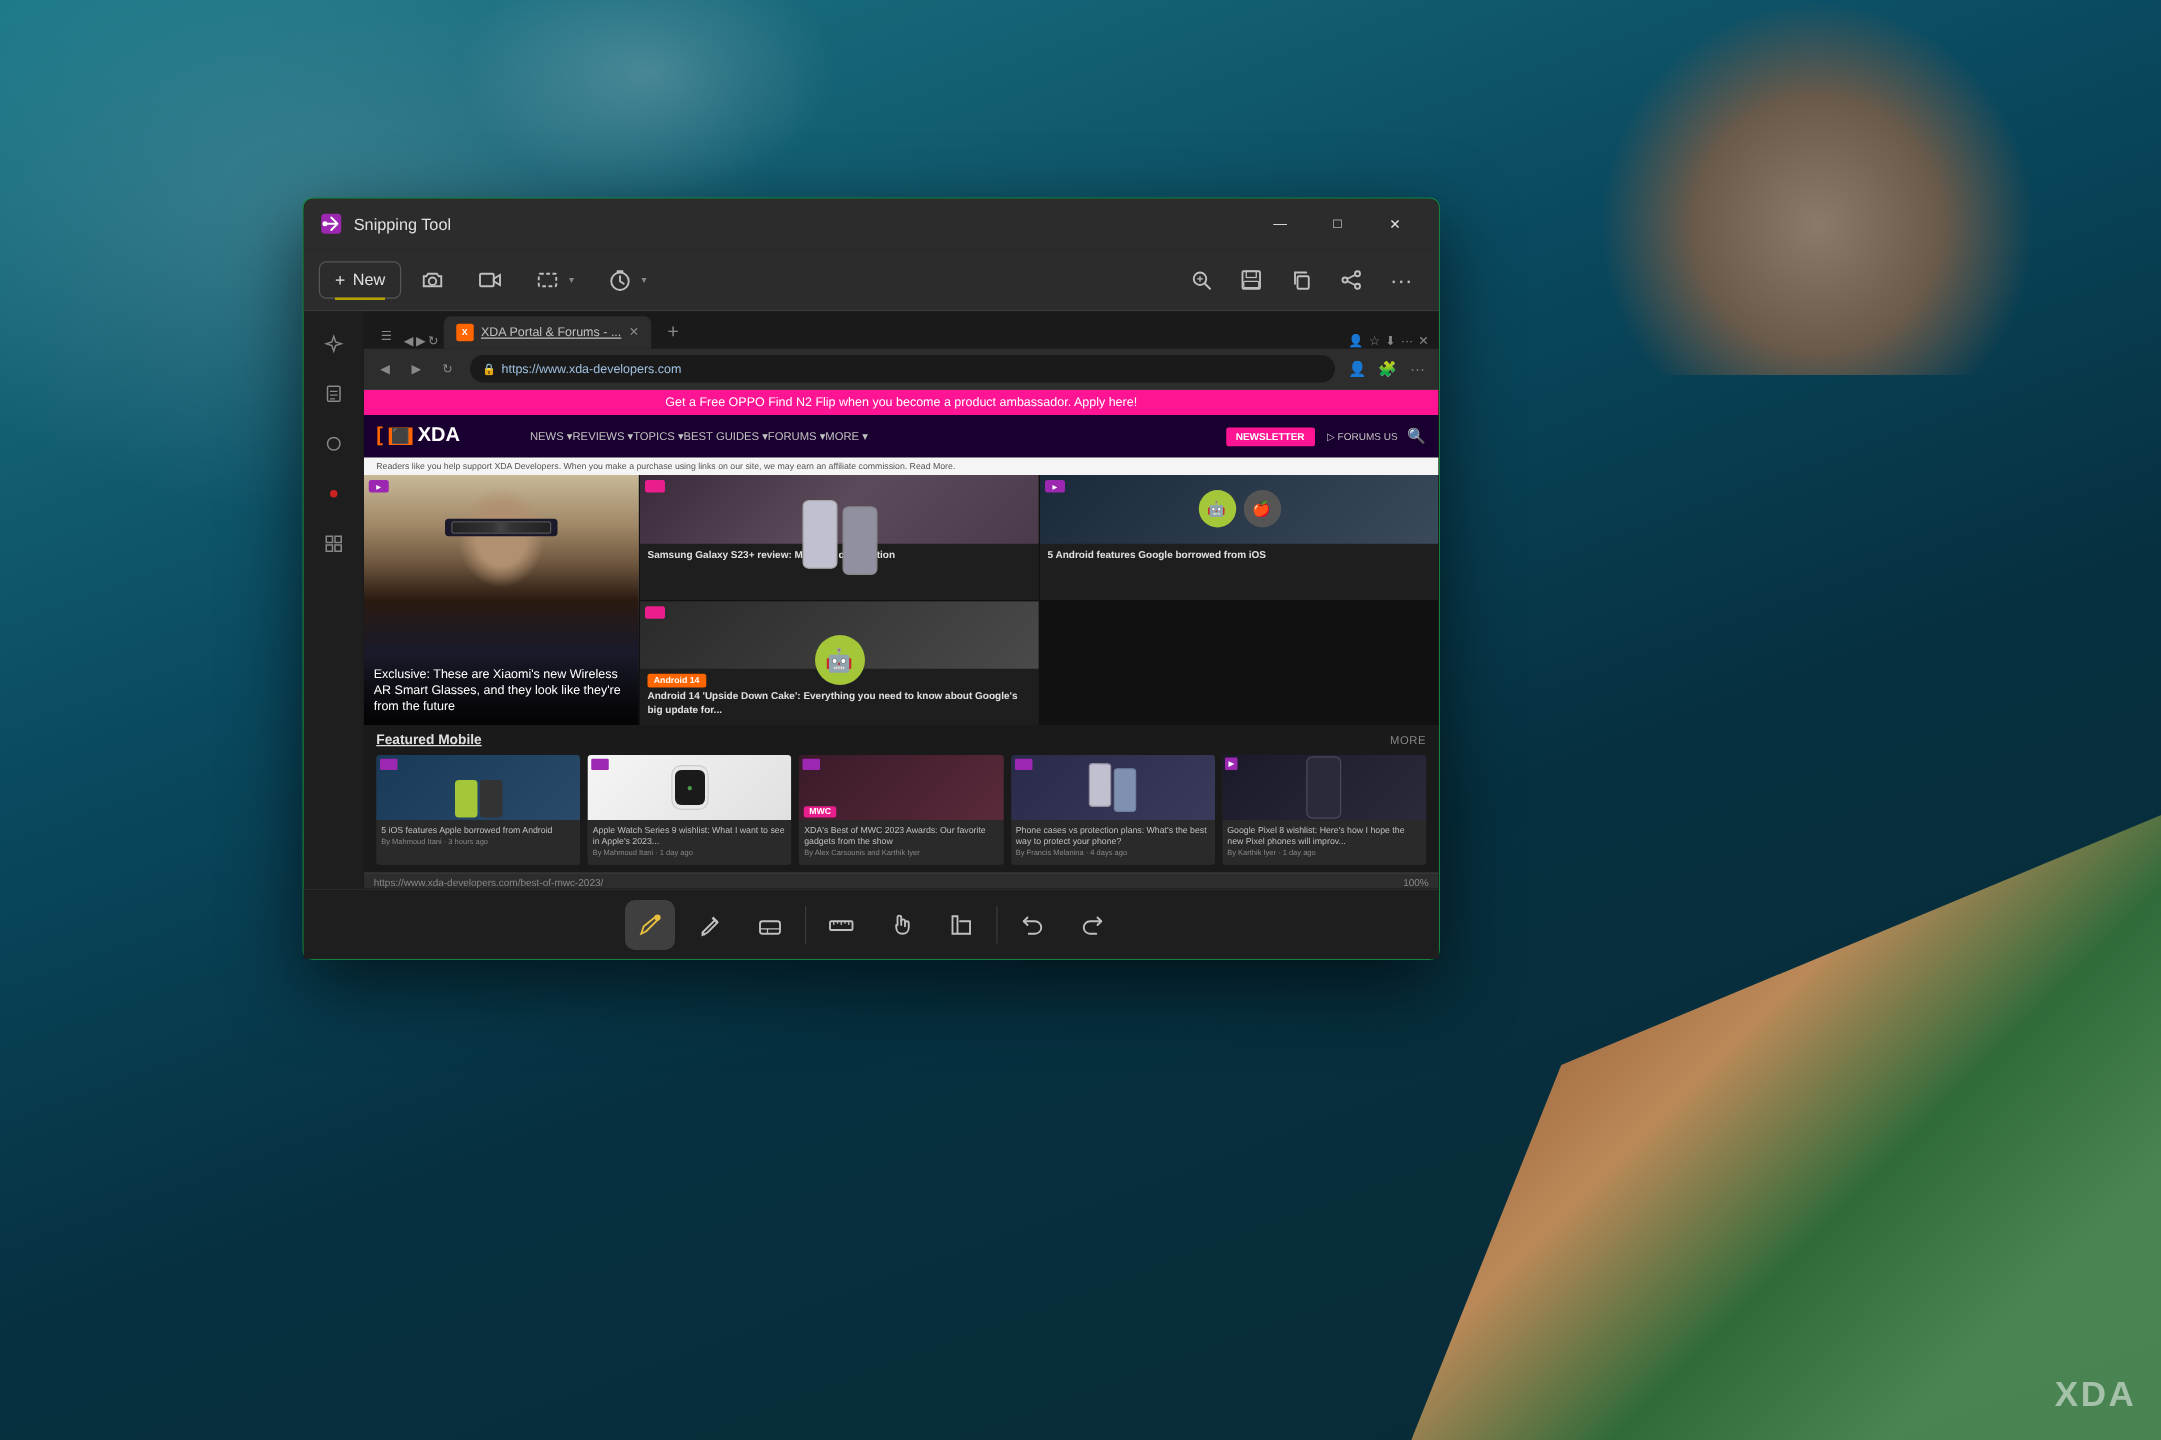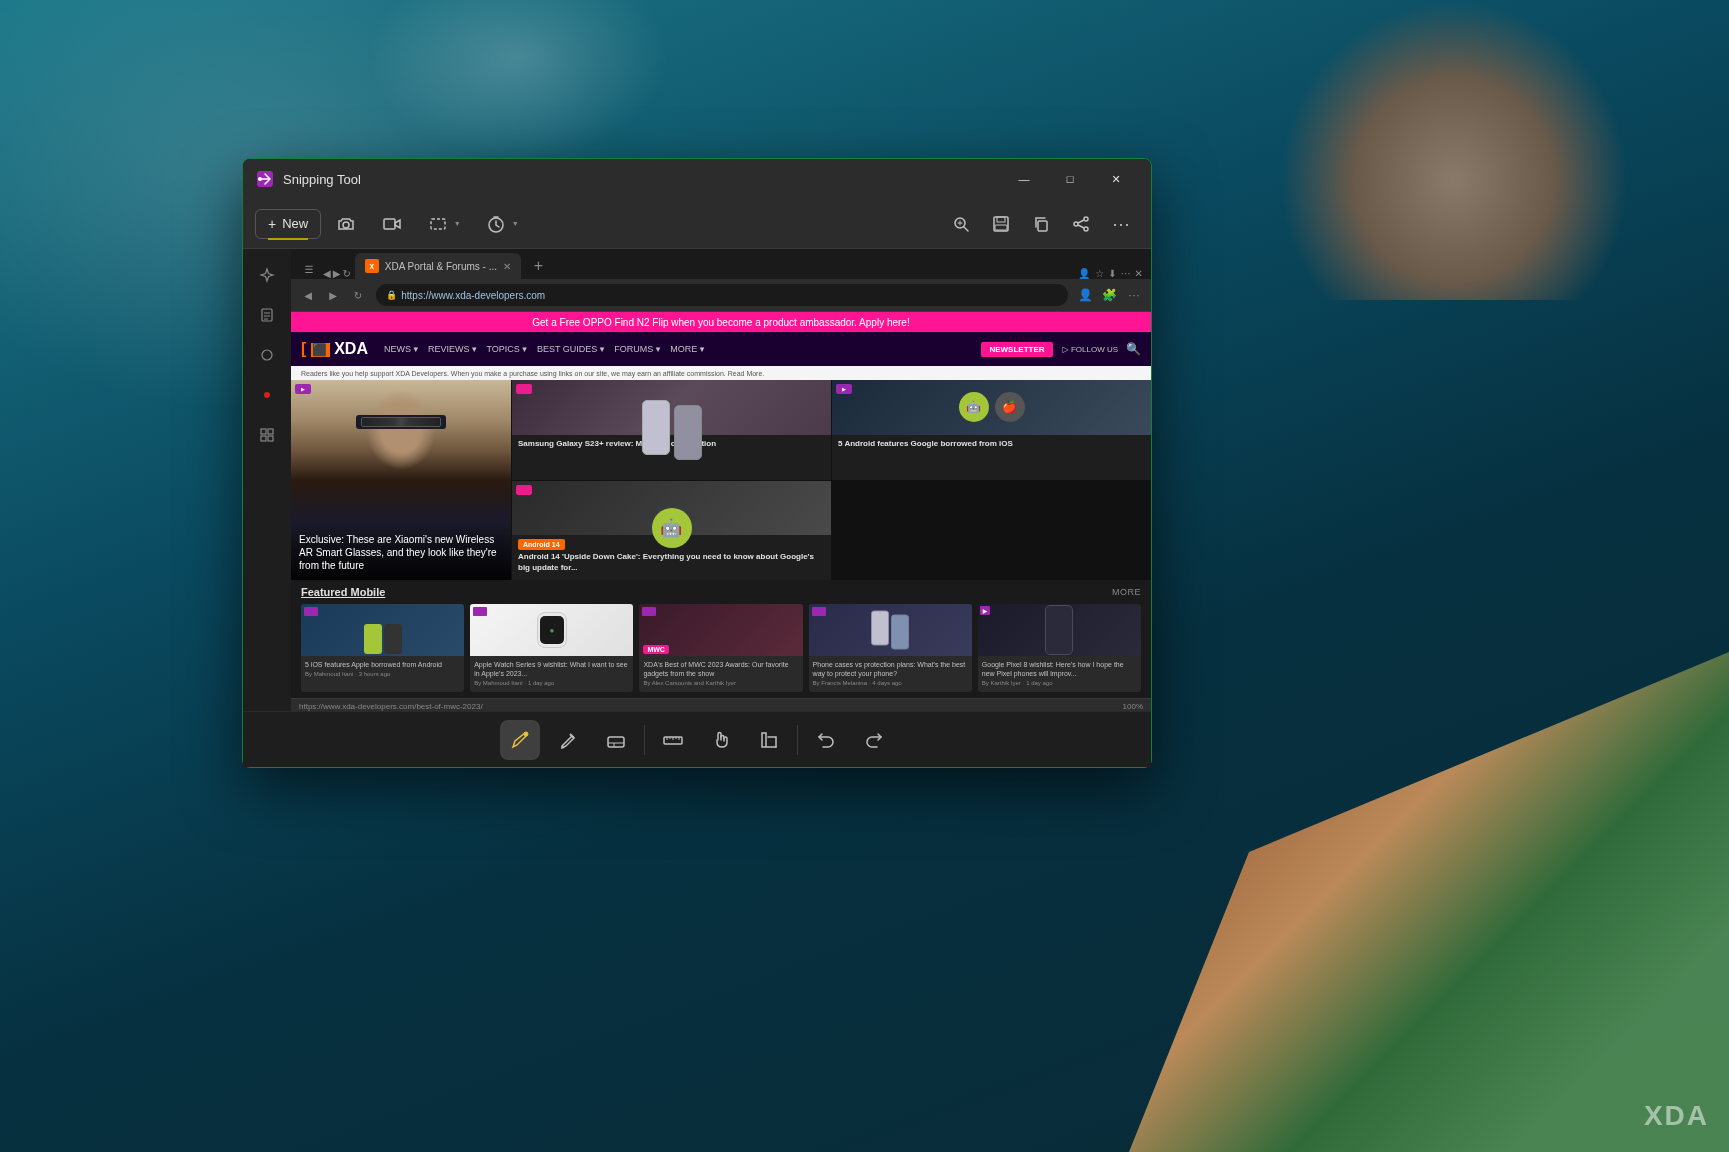--- a/index.html
+++ b/index.html
@@ -361,21 +361,21 @@
 
     .xda-logo {
       font-size: 16px;
       font-weight: bold;
       color: white;
       margin-right: 16px;
     }
 
     .xda-nav-links {
       display: flex;
-      gap: 10px;
+      margin-left: 40px;
     }
 
     .xda-nav-link {
       color: #c0c0c0;
       font-size: 9px;
       cursor: pointer;
       text-transform: uppercase;
     }
 
     .xda-newsletter-btn {
@@ -821,21 +821,21 @@
             <div style="width:20px; height:20px; margin-right:4px; display:flex; align-items:center; justify-content:center; color:#888; font-size:10px; cursor:pointer;">☰</div>
 
             <div style="display:flex; gap:2px; margin-right:4px;">
               <span style="color:#888; font-size:10px; cursor:pointer;">◀</span>
               <span style="color:#888; font-size:10px; cursor:pointer;">▶</span>
               <span style="color:#888; font-size:10px; cursor:pointer;">↻</span>
             </div>
 
             <div class="browser-tab">
               <div class="browser-tab-icon" style="font-size:7px; background:#ff6600;">X</div>
-              <span style="font-size:10px; color:#c0c0c0;">XDA Portal &amp; Forums - ...</span>
+              <span style="font-size:10px; color:#c0c0c0;text-decoration:underline;">XDA Portal &amp; Forums - ...</span>
               <span class="browser-tab-close">✕</span>
             </div>
             <div class="browser-new-tab">+</div>
 
             <div style="margin-left:auto; display:flex; align-items:center; gap:4px;">
               <span style="color:#888; font-size:10px;">👤</span>
               <span style="color:#888; font-size:10px;">☆</span>
               <span style="color:#888; font-size:10px;">⬇</span>
               <span style="color:#888; font-size:10px;">···</span>
               <span style="color:#888; font-size:10px; cursor:pointer;">✕</span>
@@ -872,21 +872,21 @@
             </div>
             <div class="xda-nav-links">
               <span class="xda-nav-link">NEWS ▾</span>
               <span class="xda-nav-link">REVIEWS ▾</span>
               <span class="xda-nav-link">TOPICS ▾</span>
               <span class="xda-nav-link">BEST GUIDES ▾</span>
               <span class="xda-nav-link">FORUMS ▾</span>
               <span class="xda-nav-link">MORE ▾</span>
             </div>
             <div class="xda-newsletter-btn">NEWSLETTER</div>
-            <span style="color:#c0c0c0; font-size:8px; margin-left:10px;">▷ FOLLOW US</span>
+            <span style="color:#c0c0c0; font-size:8px; margin-left:10px;">▷ FORUMS US</span>
             <span style="color:#c0c0c0; font-size:12px; margin-left:8px; cursor:pointer;">🔍</span>
           </div>
 
           <div class="xda-disclaimer">
             <span>Readers like you help support XDA Developers. When you make a purchase using links on our site, we may earn an affiliate commission. Read More.</span>
           </div>
 
           <div class="main-articles">
 
             <div class="article-main-large">

